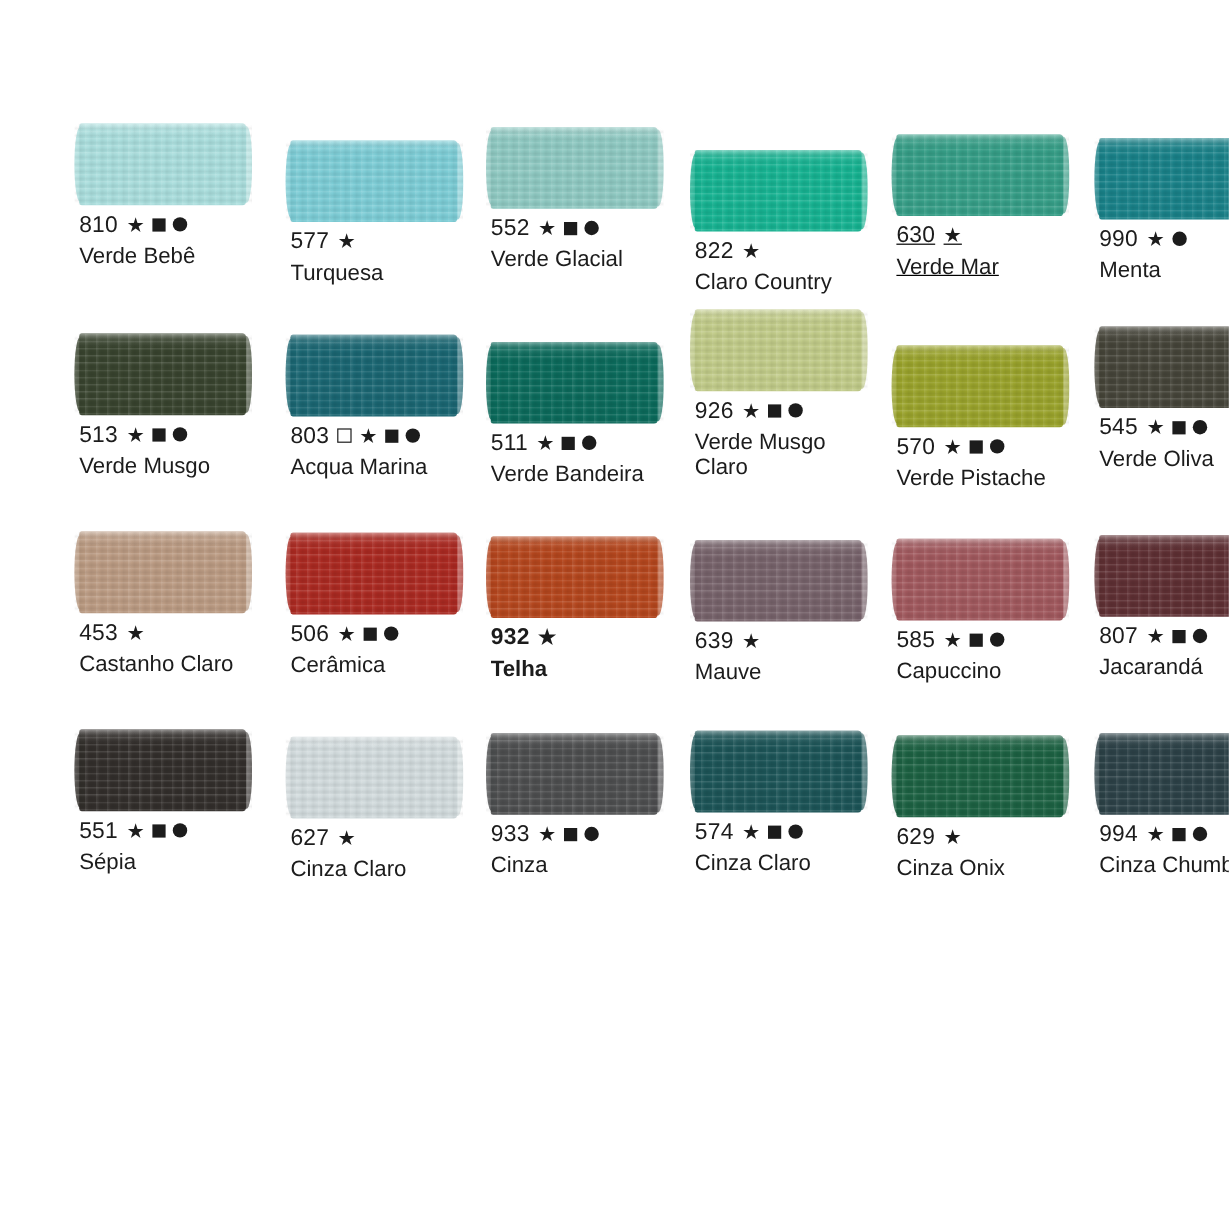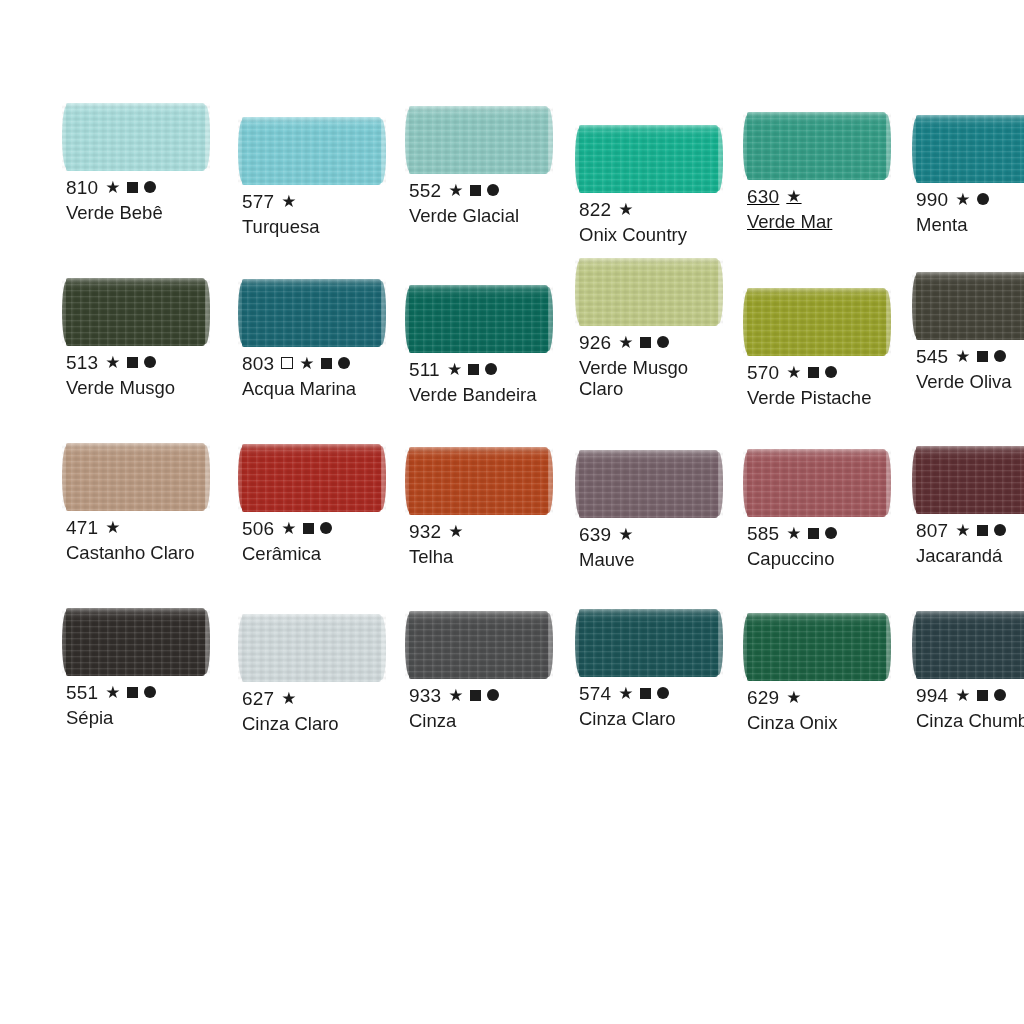--- a/index.html
+++ b/index.html
@@ -216,21 +216,21 @@
         <div class="body" style="background:#17b392"></div>
         <div class="grain"></div>
       </div>
       <div class="label-block">
         <div class="code-line">
           <span class="code">822</span>
           <span class="syms">
             <span class="sym sym-star">★</span>
           </span>
         </div>
-        <div class="name">Onix Country</div>
+        <div class="name">Claro Country</div>
       </div>
     </div>
     <div class="swatch-cell" style="left: 703px; top: 112px; text-decoration: underline;">
       <div class="stroke">
         <div class="body" style="background:#369e87"></div>
         <div class="grain"></div>
       </div>
       <div class="label-block">
         <div class="code-line">
           <span class="code">630</span>
@@ -361,21 +361,21 @@
         <div class="name">Verde Oliva</div>
       </div>
     </div>
     <div class="swatch-cell" style="left: 22px; top: 443px;">
       <div class="stroke">
         <div class="body" style="background:#bb9b83"></div>
         <div class="grain"></div>
       </div>
       <div class="label-block">
         <div class="code-line">
-          <span class="code">471</span>
+          <span class="code">453</span>
           <span class="syms">
             <span class="sym sym-star">★</span>
           </span>
         </div>
         <div class="name">Castanho Claro</div>
       </div>
     </div>
     <div class="swatch-cell" style="left: 198px; top: 444px;">
       <div class="stroke">
         <div class="body" style="background:#ab2a22"></div>
@@ -386,21 +386,21 @@
           <span class="code">506</span>
           <span class="syms">
             <span class="sym sym-star">★</span>
             <span class="sym sym-square-filled"></span>
             <span class="sym sym-circle-filled"></span>
           </span>
         </div>
         <div class="name">Cerâmica</div>
       </div>
     </div>
-    <div class="swatch-cell" style="left: 365px; top: 447px;">
+    <div class="swatch-cell" style="left: 365px; top: 447px; font-weight: bold;">
       <div class="stroke">
         <div class="body" style="background:#b5471e"></div>
         <div class="grain"></div>
       </div>
       <div class="label-block">
         <div class="code-line">
           <span class="code">932</span>
           <span class="syms">
             <span class="sym sym-star">★</span>
           </span>

